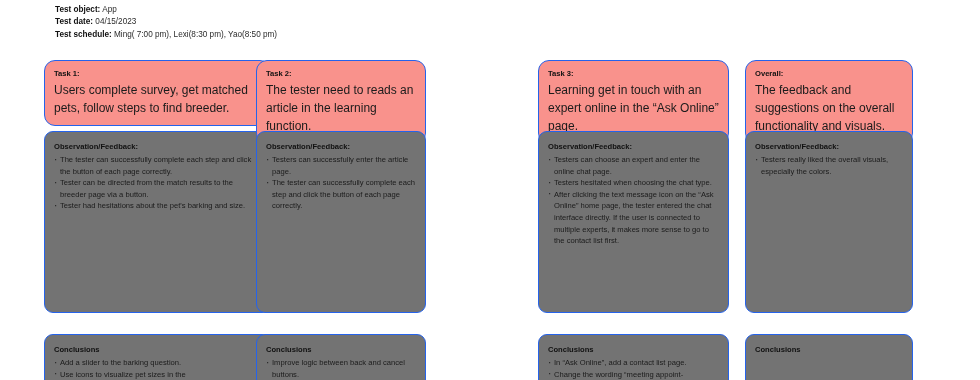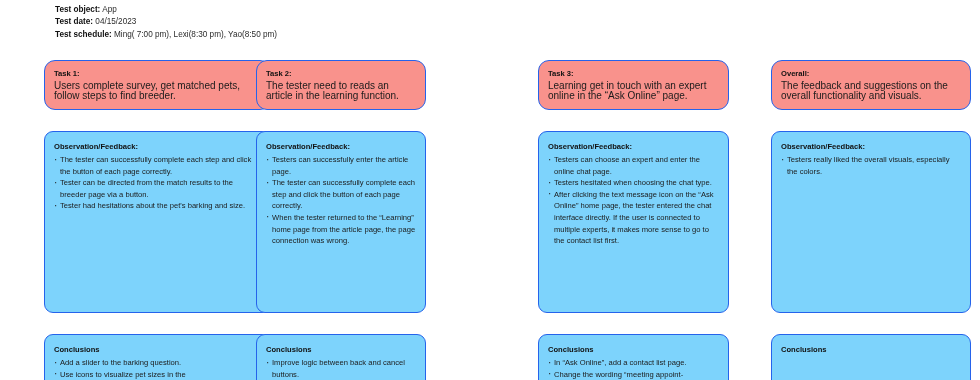--- a/index.html
+++ b/index.html
@@ -46,28 +46,28 @@
   }
 
   .column {
     position: absolute;
     top: 0;
     height: 380px;
   }
   .col-0 { left: 44px;  width: 227px; }
   .col-1 { left: 256px; width: 170px; }
   .col-2 { left: 538px; width: 191px; }
-  .col-3 { left: 771px; width: 168px; padding-left: 32px; }
+  .col-3 { left: 745px; width: 168px; }
 
   .card {
     position: absolute;
     box-sizing: border-box;
     border: 1.6px solid #2563eb;
     border-radius: 9px;
-    background: #7dd3fc;
+    background: #737373;
     overflow: hidden;
   }
 
   .card-task {
     top: 60px;
     left: 0;
     right: 0;
     background: #f9928c;
     border-radius: 11px;
     padding: 7px 9px 8px 9px;
@@ -90,22 +90,22 @@
   }
 
   .card-title {
     font-size: 7.6px;
     font-weight: bold;
     line-height: 11px;
     margin-bottom: 2px;
     color: #111111;
   }
   .card-desc {
-    font-size: 10px;
-    line-height: 10px;
+    font-size: 12px;
+    line-height: 18px;
     color: #1b1b1b;
   }
 
   ul.bullets {
     list-style: none;
     margin: 0;
     padding: 0;
   }
   ul.bullets li {
     position: relative;
@@ -170,21 +170,20 @@
   <div class="column col-1">
     <div class="card card-task">
       <div class="card-title">Task 2:</div>
       <div class="card-desc">The tester need to reads an article in the learning function.</div>
     </div>
     <div class="card card-obs">
       <div class="card-title">Observation/Feedback:</div>
       <ul class="bullets">
         <li>Testers can successfully enter the article page.</li>
         <li>The tester can successfully complete each step and click the button of each page correctly.</li>
-        <li>When the tester returned to the “Learning” home page from the article page, the page connection was wrong.</li>
       </ul>
     </div>
     <div class="card card-conc">
       <div class="card-title">Conclusions</div>
       <ul class="bullets">
         <li>Improve logic between back and cancel buttons.</li>
       </ul>
     </div>
   </div>
 

